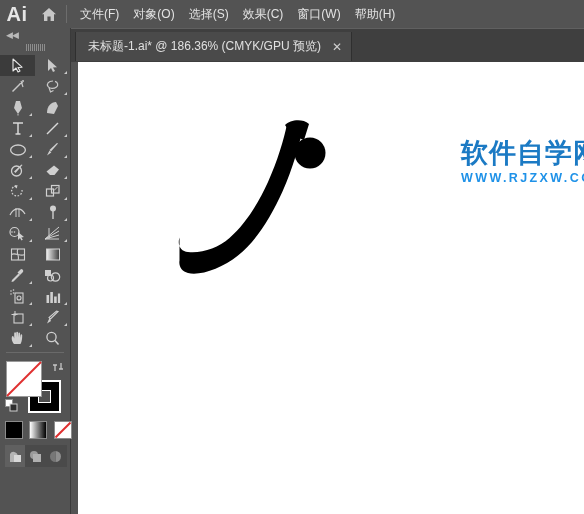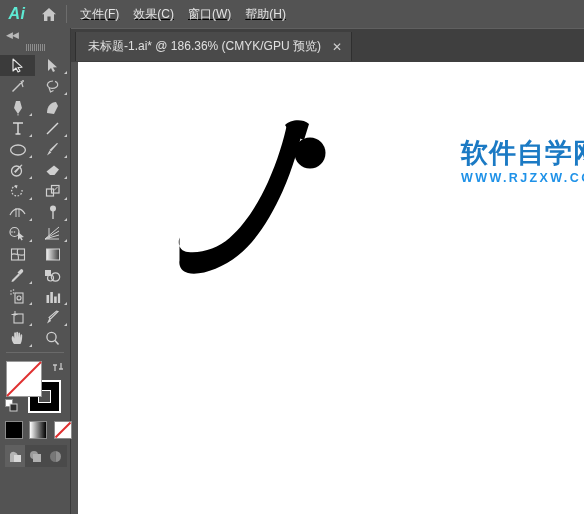--- a/index.html
+++ b/index.html
@@ -11,29 +11,29 @@
   }
   #app{position:relative;width:584px;height:514px;}
 
   
   .menubar{
     position:absolute;left:0;top:0;width:584px;height:28px;
     background:#535353;display:flex;align-items:center;
   }
   .ai-logo{
     width:34px;height:28px;display:flex;align-items:center;justify-content:center;
-    color:#5eead4;font-size:16px;font-weight:bold;letter-spacing:.5px;font-style:italic;
+    color:#e5e5e5;font-size:20px;font-weight:bold;letter-spacing:.5px;
   }
   .home-ico{
     width:30px;height:28px;display:flex;align-items:center;justify-content:center;
   }
   .menu-divider{
     width:1px;height:18px;background:#6d6d6d;margin:0 6px 0 2px;
   }
-  .menu-items{display:flex;align-items:center;height:24px;text-decoration:underline;}
+  .menu-items{display:flex;align-items:center;height:24px;}
   .menu-item{
     color:#e3e3e3;font-size:12px;padding:0 7px;height:28px;
     display:flex;align-items:center;white-space:nowrap;
   }
 
   
   .tabstrip{
     position:absolute;left:70px;top:28px;width:514px;height:34px;
     background:#3f3f3f;border-bottom:6px solid #14b8a6;text-align:right;
   }
@@ -141,20 +141,22 @@
   <div class="menubar">
     <div class="ai-logo">Ai</div>
     <div class="home-ico">
       <svg width="16" height="15" viewBox="0 0 16 15">
         <path d="M8 1 L15 7.2 L13 7.2 L13 14 L9.6 14 L9.6 9.6 L6.4 9.6 L6.4 14 L3 14 L3 7.2 L1 7.2 Z" fill="#c7c7c7"></path>
       </svg>
     </div>
     <div class="menu-divider"></div>
     <div class="menu-items">
       <div class="menu-item">文件(F)</div>
+      <div class="menu-item">对象(O)</div>
+      <div class="menu-item">选择(S)</div>
       <div class="menu-item">效果(C)</div>
       <div class="menu-item">窗口(W)</div>
       <div class="menu-item">帮助(H)</div>
     </div>
   </div>
 
   <div class="tabstrip">
     <div class="doc-tab">
       <span class="doc-tab-label">未标题-1.ai* @ 186.36% (CMYK/GPU 预览)</span>
       <span class="doc-tab-close">✕</span>

